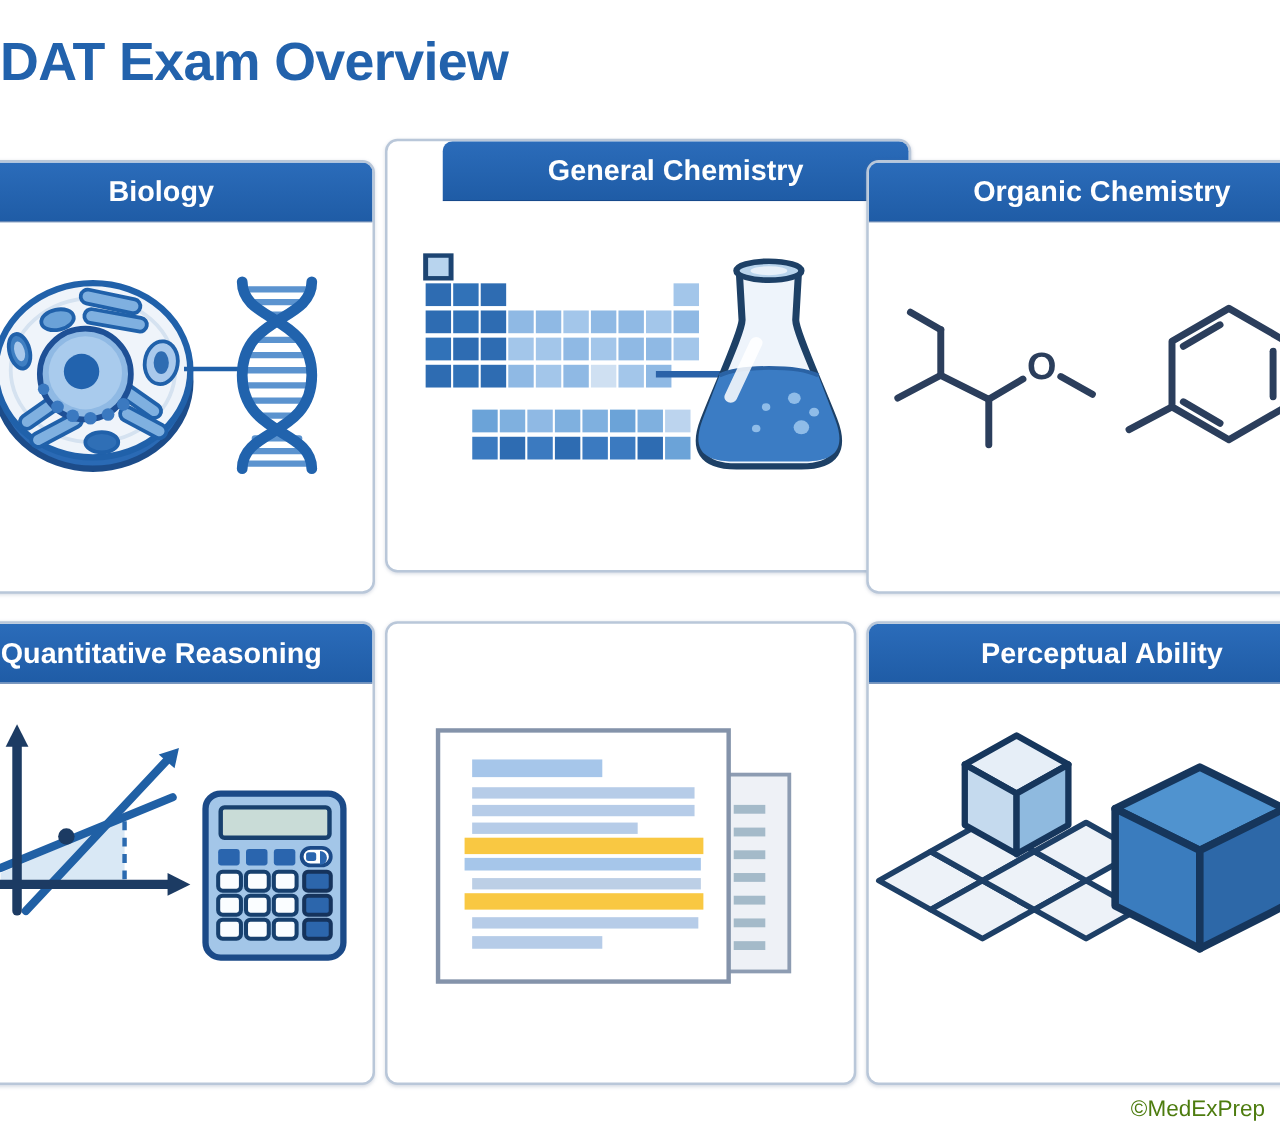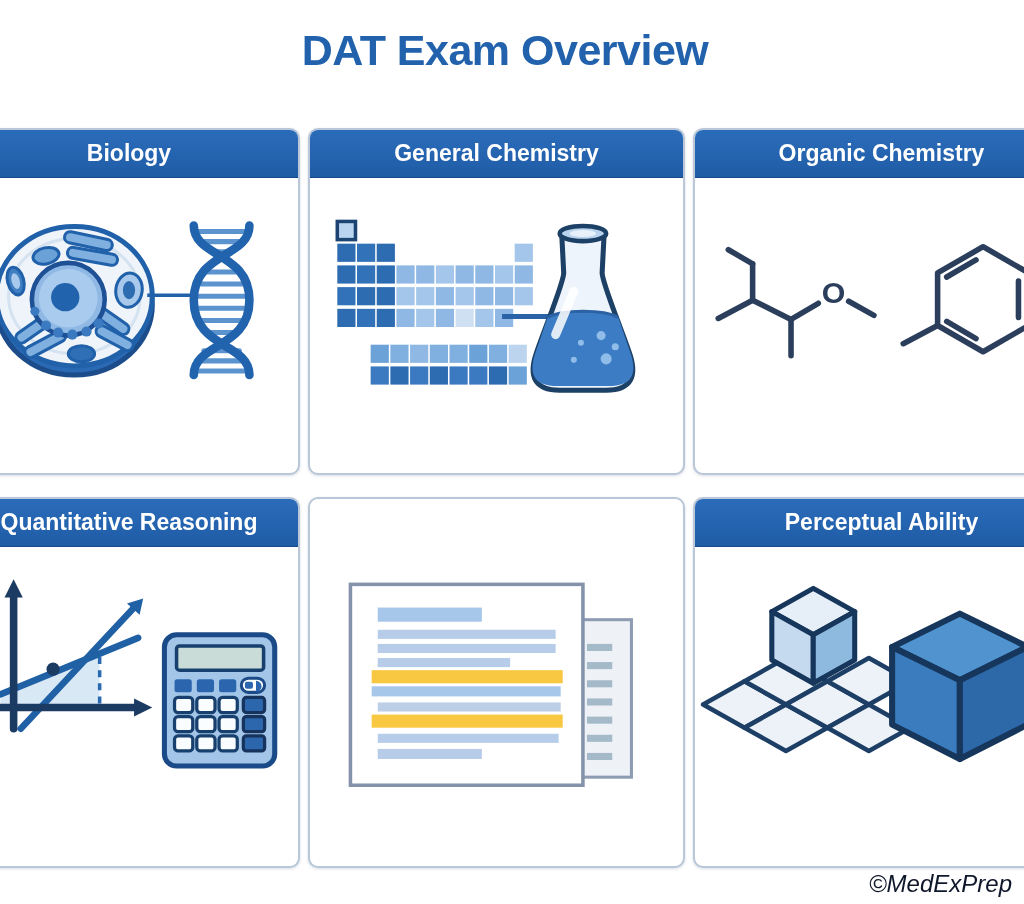--- a/index.html
+++ b/index.html
@@ -1,44 +1,44 @@
 <!DOCTYPE html>
 <html><head>
 <meta charset="utf-8">
 <style>
   html,body{margin:0;padding:0;}
   body{
     width:1024px;height:904px;position:relative;overflow:hidden;
     background:#ffffff;font-family:"Liberation Sans",sans-serif;
   }
   .page-title{
-    position:absolute;top:26px;left:0;width:1010px;text-align:center;
+    position:absolute;top:26px;left:0;width:1010px;text-align:left;
     font-size:43px;font-weight:bold;color:#2262ac;letter-spacing:-0.5px;
   }
   .card{
     position:absolute;background:#ffffff;
     border:2px solid #b9c7d9;border-radius:10px;
     box-shadow:0 1px 3px rgba(110,130,160,.28);
   }
   #card-biology{left:-42px;top:128px;width:338px;height:343px;}
-  #card-genchem{left:308px;top:128px;width:373px;height:343px;}
+  #card-genchem{left:308px;top:111px;width:373px;height:343px;padding-left:44px;}
   #card-orgchem{left:693px;top:128px;width:373px;height:343px;}
   #card-quant{left:-42px;top:497px;width:338px;height:367px;}
   #card-reading{left:308px;top:497px;width:373px;height:367px;}
   #card-percept{left:693px;top:497px;width:373px;height:367px;}
   .card-header{
     height:47px;background:linear-gradient(#2b6cba,#1f5ca6);
     border-radius:8px 8px 0 0;color:#ffffff;font-weight:bold;font-size:23px;
     display:flex;align-items:center;justify-content:center;white-space:nowrap;
     border-bottom:1px solid #174a8c;
   }
   .card-body{position:absolute;left:0;right:0;top:48px;bottom:0;overflow:hidden;}
   svg.illus{position:absolute;left:0;top:0;width:100%;height:100%;}
   .watermark{
-    position:absolute;right:12px;bottom:6px;font-size:24px;color:#0f172a;font-style:italic;
+    position:absolute;right:12px;bottom:6px;font-size:18px;color:#4d7c0f;
   }
 </style>
 </head>
 <body>
 
 <div class="page-title">DAT Exam Overview</div>
 
 <div class="card" id="card-biology">
   <div class="card-header">Biology</div>
   <div class="card-body">

